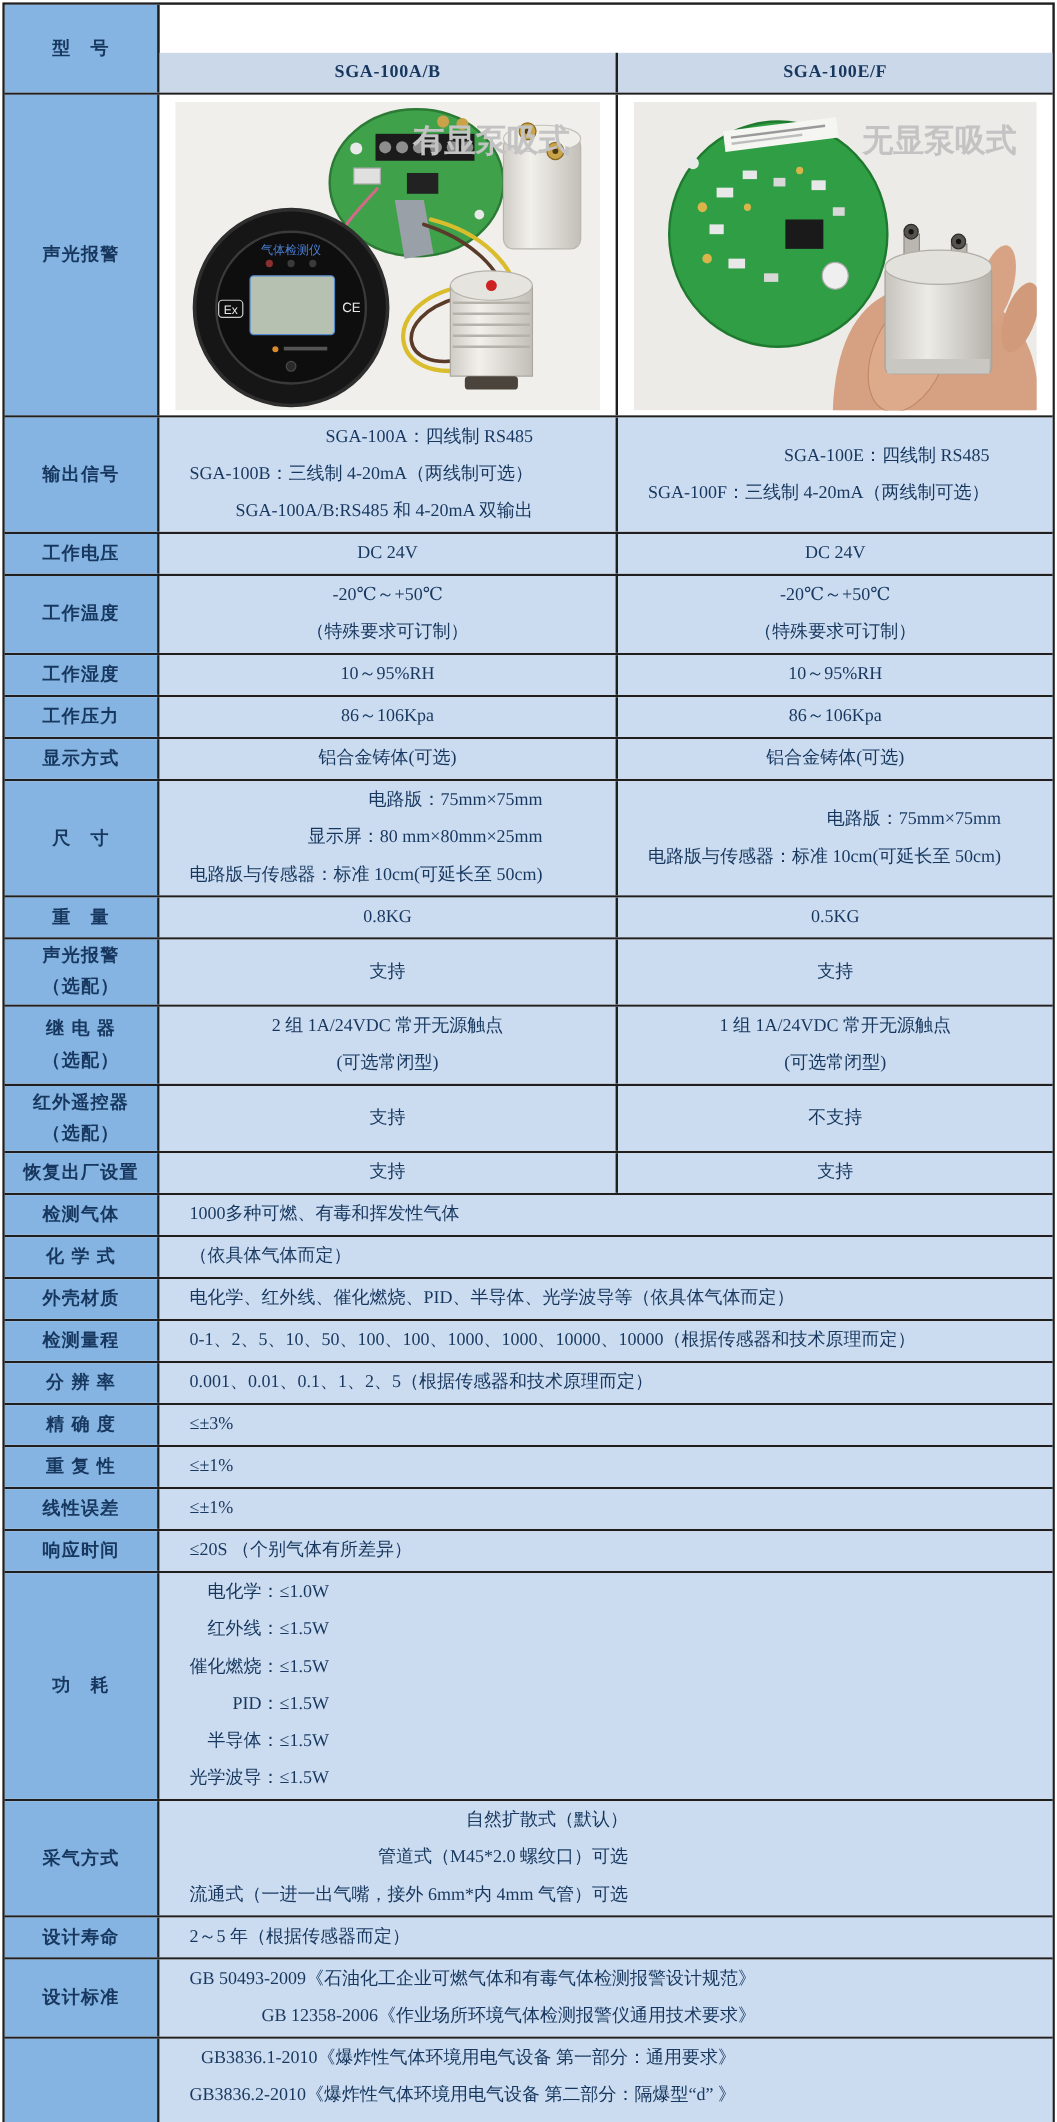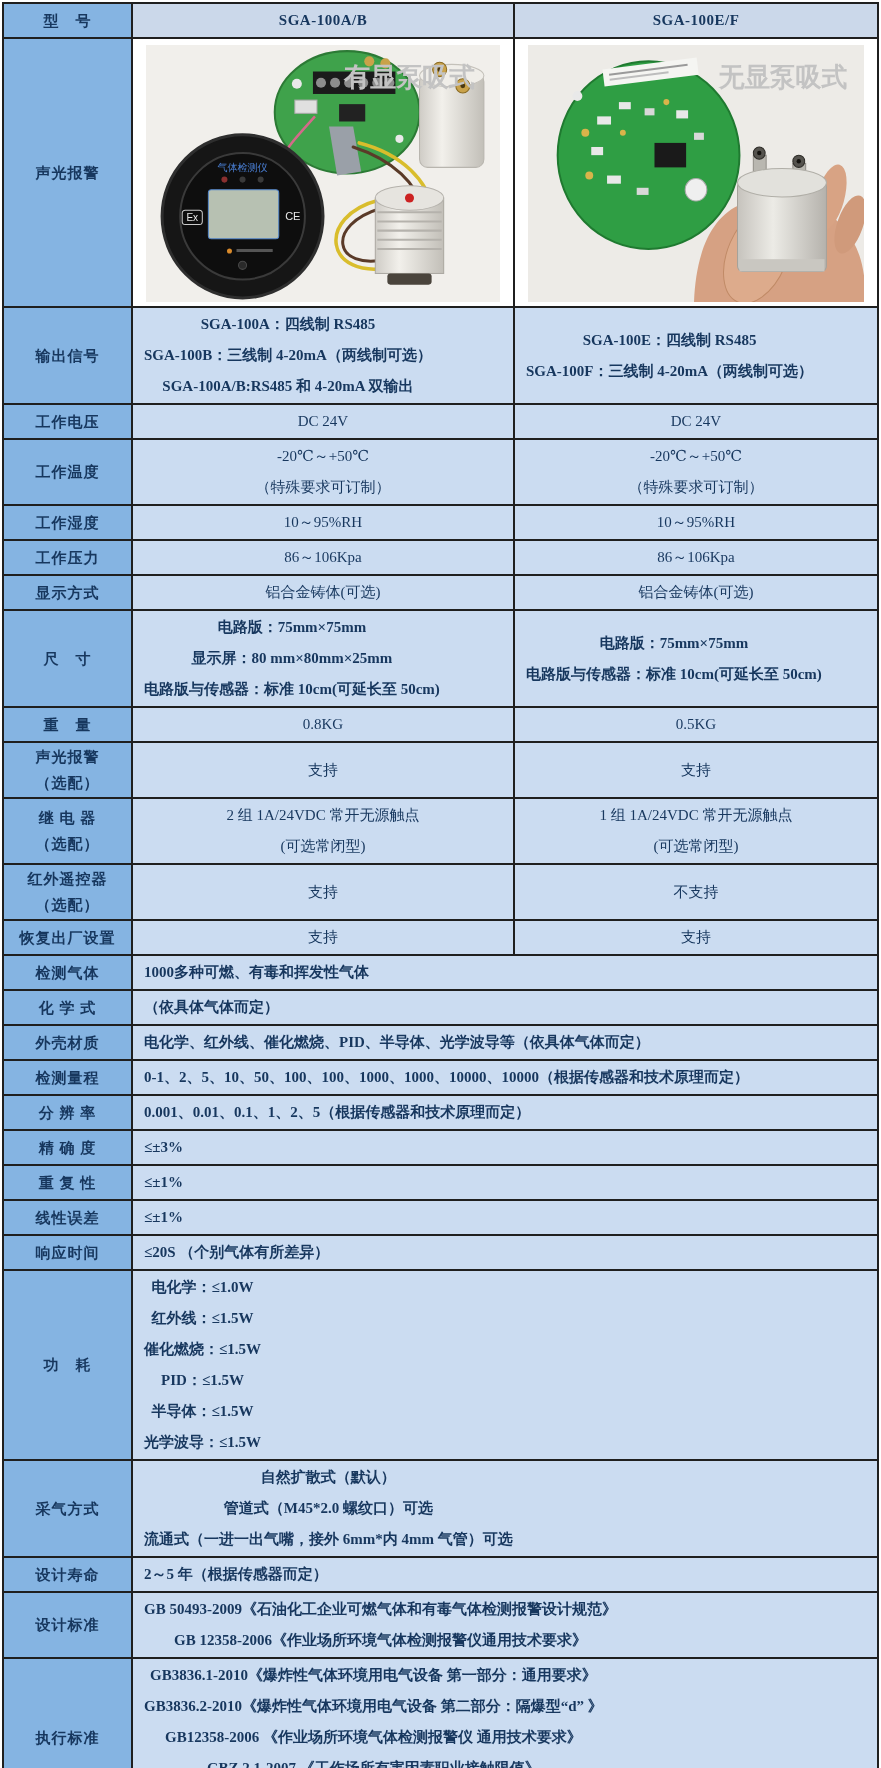--- a/index.html
+++ b/index.html
@@ -12,26 +12,26 @@
     --f-val:"Liberation Serif","DejaVu Serif",serif;
   }
   *{box-sizing:border-box;margin:0;padding:0;}
   body{width:881px;background:#ffffff;font-family:var(--f-val);color:var(--txt);}
   .tbl{width:877px;margin:2px;border:2px solid var(--bd);}
   .tr{display:grid;grid-template-columns:129px 382px 362px;border-bottom:2px solid var(--bd);}
   .tr:last-child{border-bottom:none;}
   .tr.full{grid-template-columns:129px 744px;}
   .cell{display:flex;align-items:center;justify-content:center;text-align:center;
         white-space:pre-line;font-size:15px;line-height:31px;min-height:29px;padding:1px 6px;}
-  .lbl{background:var(--label-bg);font-family:Liberation Serif, serif;font-weight:bold;
+  .lbl{background:var(--label-bg);font-family:Liberation Sans, sans-serif;font-weight:bold;
        border-right:2px solid var(--bd);line-height:26px;letter-spacing:1px;}
   .val{background:var(--cell-bg);}
   .tr .val:not(:last-child){border-right:2px solid var(--bd);}
-  .hd .val{background:var(--head-bg);font-weight:bold;letter-spacing:.5px;min-height:26px;}
-  .lft{justify-content:flex-start;text-align:center;padding-left:11px;padding-right:8px;font-weight:bold;}
+  .hd .val{background:var(--head-bg);font-weight:bold;letter-spacing:.5px;min-height:26px;margin-top:40px;}
+  .lft{justify-content:flex-start;text-align:right;padding-left:25px;padding-right:8px;}
   .photo-row{height:269px;}
   .photo-cell{background:#ffffff;padding:6px 13px 4px 13px;display:flex;align-items:stretch;}
   .photo-cell svg{width:100%;height:100%;display:block;}
   .wm{font-family:var(--f-lbl);font-weight:bold;fill:#c3c3c3;font-size:26px;}
 </style>
 </head>
 <body>
 
 <div class="tbl">
 

